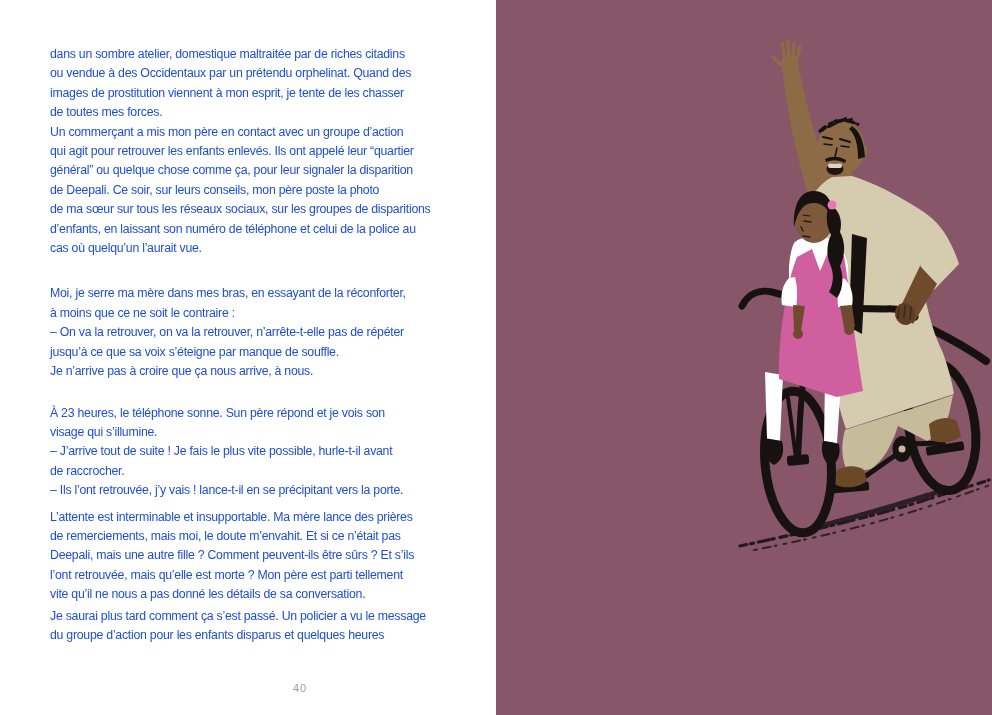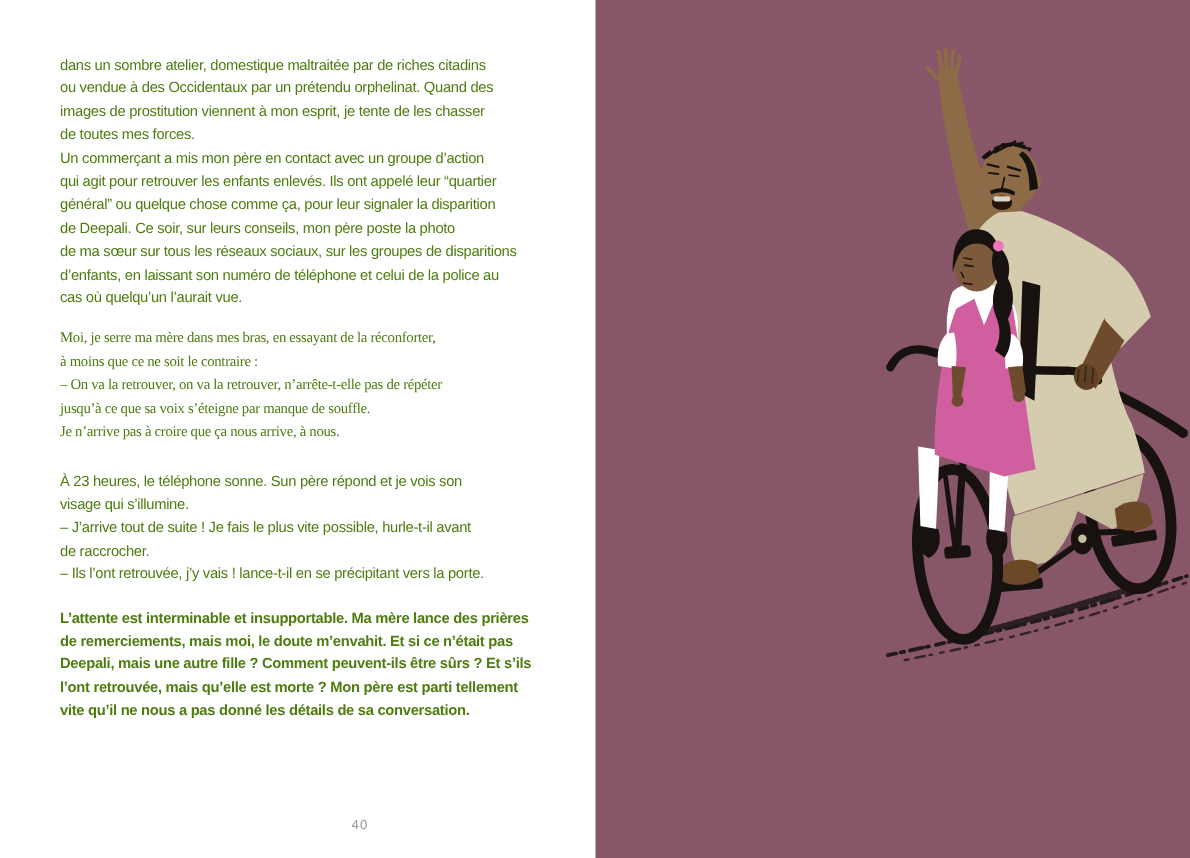--- a/index.html
+++ b/index.html
@@ -8,27 +8,27 @@
     font-family:"Liberation Sans", sans-serif;
   }
   .spread{position:relative;width:992px;height:715px;display:flex;}
   .left-page{
     position:relative;width:496px;height:715px;background:#ffffff;
     overflow:hidden;flex:0 0 496px;
   }
   .text-block{
     position:absolute;left:50px;top:45px;width:444px;
     font-size:12.3px;line-height:19.4px;letter-spacing:-0.25px;
-    color:#4d7c0f;
+    color:#1d4ed8;
   }
   .text-block p{margin:0;white-space:pre;}
   p.sp-lg{}
   p.sp-md{margin-top:22px;}
-  p.sp-sm{margin-top:14px;font-family:Liberation Serif, serif;}
-  p.sp-xs{margin-top:17px;font-weight:bold;}
+  p.sp-sm{margin-top:26px;}
+  p.sp-xs{margin-top:7px;}
   p.sp-xxs{margin-top:2px;}
   .page-number{
     position:absolute;left:0;bottom:21px;width:600px;text-align:center;
     font-size:11px;letter-spacing:1px;color:#9b9b9b;
   }
   .right-page{position:relative;width:496px;height:715px;flex:0 0 496px;overflow:hidden;}
   .right-page svg{position:absolute;left:0;top:0;display:block;}
 </style>
 </head>
 <body>
@@ -56,20 +56,22 @@
       <p class="sp-md">À 23 heures, le téléphone sonne. Sun père répond et je vois son
 visage qui s’illumine.
 – J’arrive tout de suite ! Je fais le plus vite possible, hurle-t-il avant
 de raccrocher.
 – Ils l’ont retrouvée, j’y vais ! lance-t-il en se précipitant vers la porte.</p>
       <p class="sp-xs">L’attente est interminable et insupportable. Ma mère lance des prières
 de remerciements, mais moi, le doute m’envahit. Et si ce n’était pas
 Deepali, mais une autre fille ? Comment peuvent-ils être sûrs ? Et s’ils
 l’ont retrouvée, mais qu’elle est morte ? Mon père est parti tellement
 vite qu’il ne nous a pas donné les détails de sa conversation.</p>
+      <p class="sp-xxs">Je saurai plus tard comment ça s’est passé. Un policier a vu le message
+du groupe d’action pour les enfants disparus et quelques heures</p>
     </div>
     <div class="page-number">40</div>
   </div>
 
   <div class="right-page">
     <svg width="496" height="715" viewBox="0 0 496 715" role="img">
 
       <rect x="0" y="0" width="496" height="715" fill="#875669"></rect>
 
       <g fill="none" stroke="#241a1e" stroke-linecap="round">

